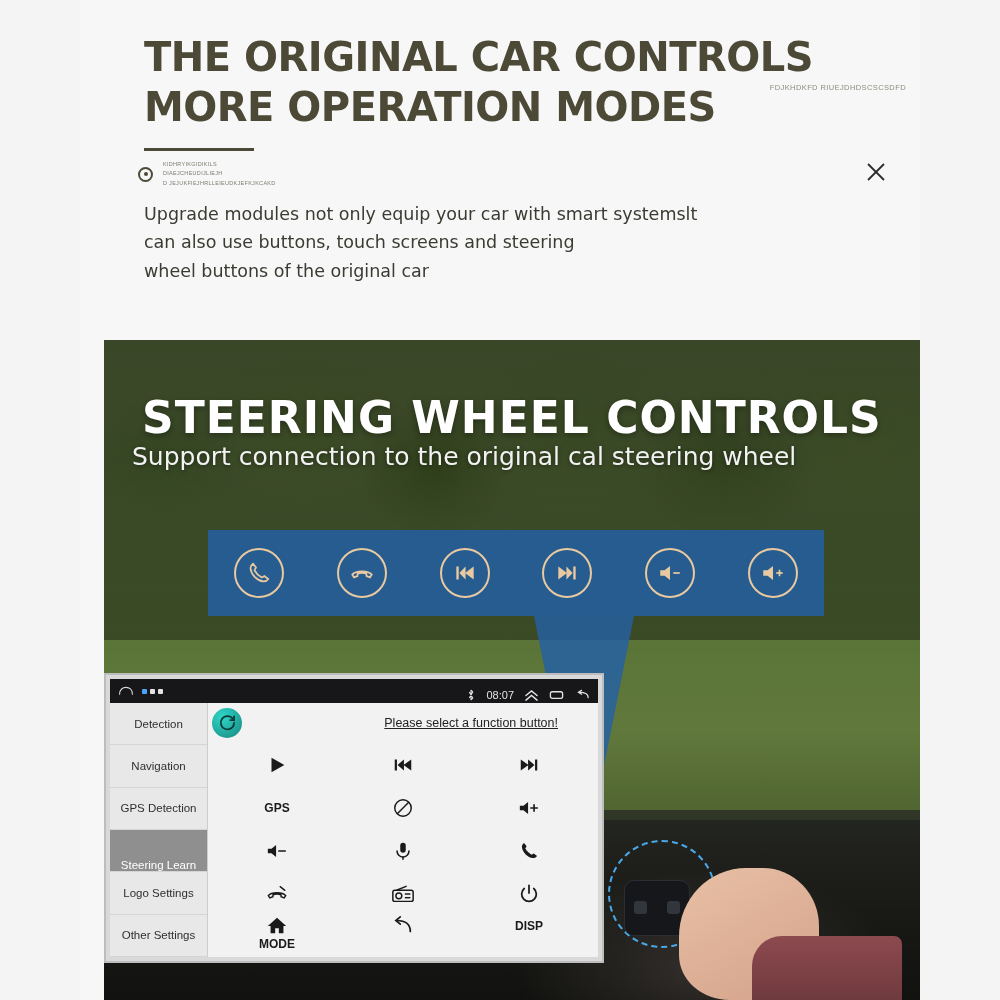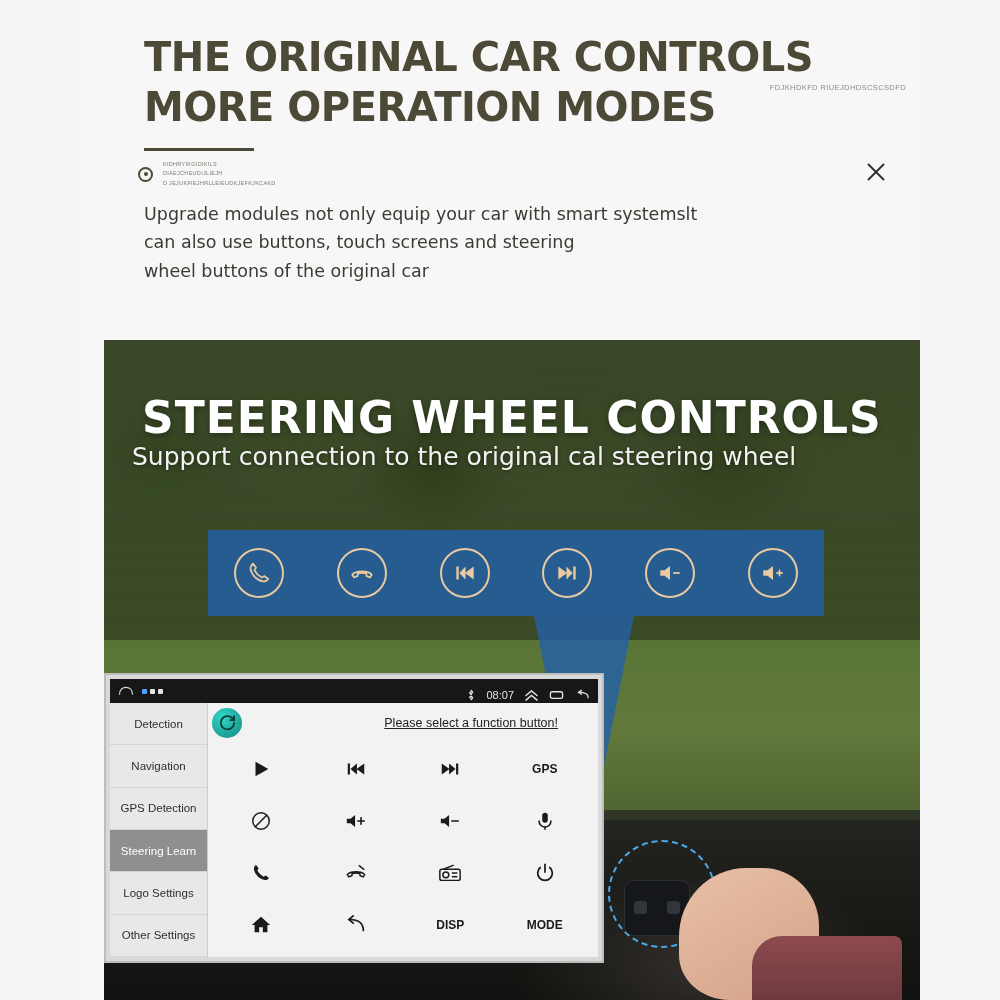--- a/index.html
+++ b/index.html
@@ -255,20 +255,21 @@
   .side-menu .mi {
     flex: 1;
     display: flex; align-items: center; justify-content: center;
     font-size: 11.5px;
     color: #2f2f2f;
     border-bottom: 1px solid #d5d5d5;
   }
   .side-menu .mi.active {
     background: #8f8f8f;
     color: #fff;
+    align-items: flex-end;
   }
   .content { flex: 1; display: flex; flex-direction: column; position: relative; }
   .content-top {
     height: 40px;
     display: flex; align-items: center;
     padding-left: 4px;
     gap: 12px;
   }
   .sync-btn {
     width: 30px; height: 30px; border-radius: 50%;
@@ -278,21 +279,21 @@
   }
   .prompt {
     flex: 1; text-align: right;
     font-size: 12.5px; color: #222;
     padding-right: 40px;
     text-decoration: underline;
   }
   .grid {
     flex: 1;
     display: grid;
-    grid-template-columns: repeat(4, 1fr);
+    grid-template-columns: repeat(3, 1fr);
     grid-template-rows: repeat(4, 1fr);
     padding: 0 6px 6px 6px;
   }
   .cell {
     display: flex; align-items: center; justify-content: center;
     color: #1a1a1a;
     font-size: 12px;
     font-weight: bold;
   }
   .cell svg { display: block; }

